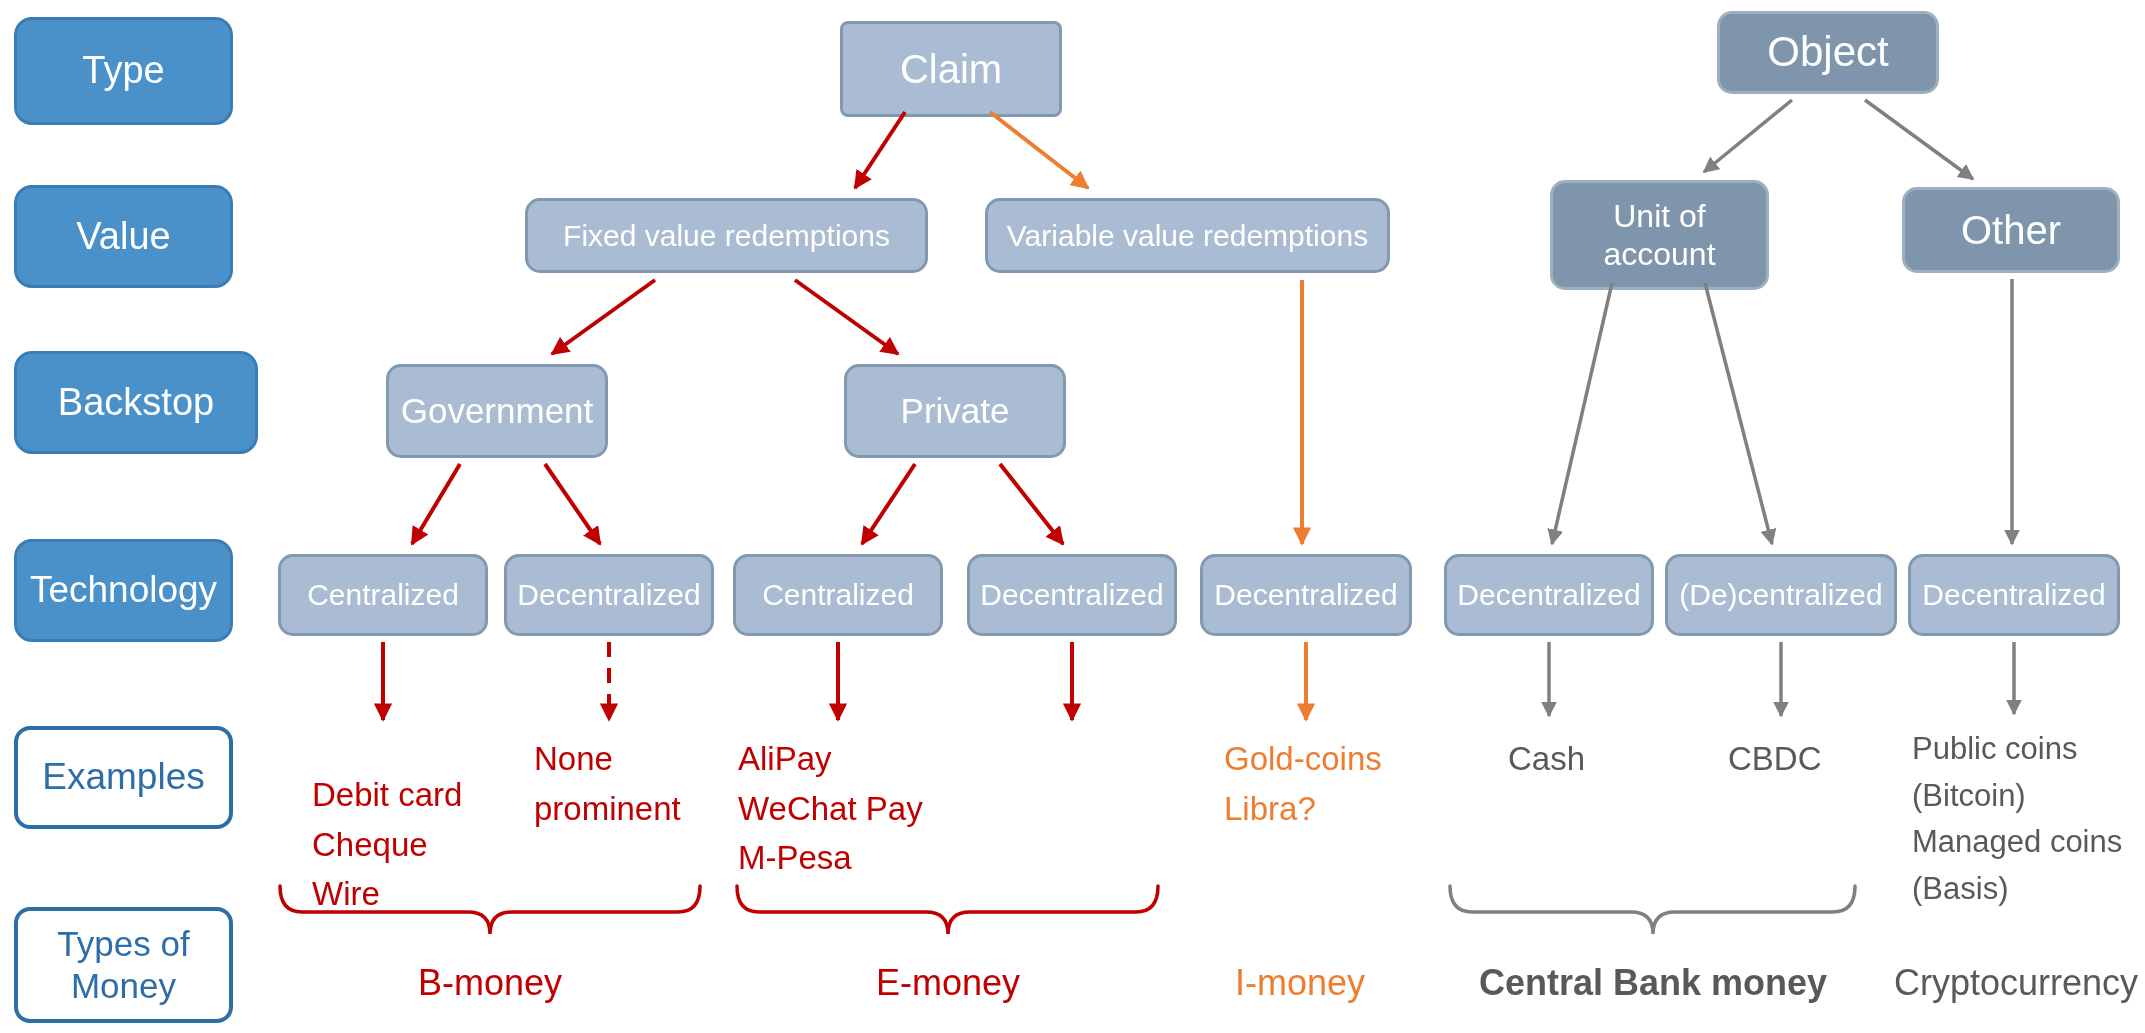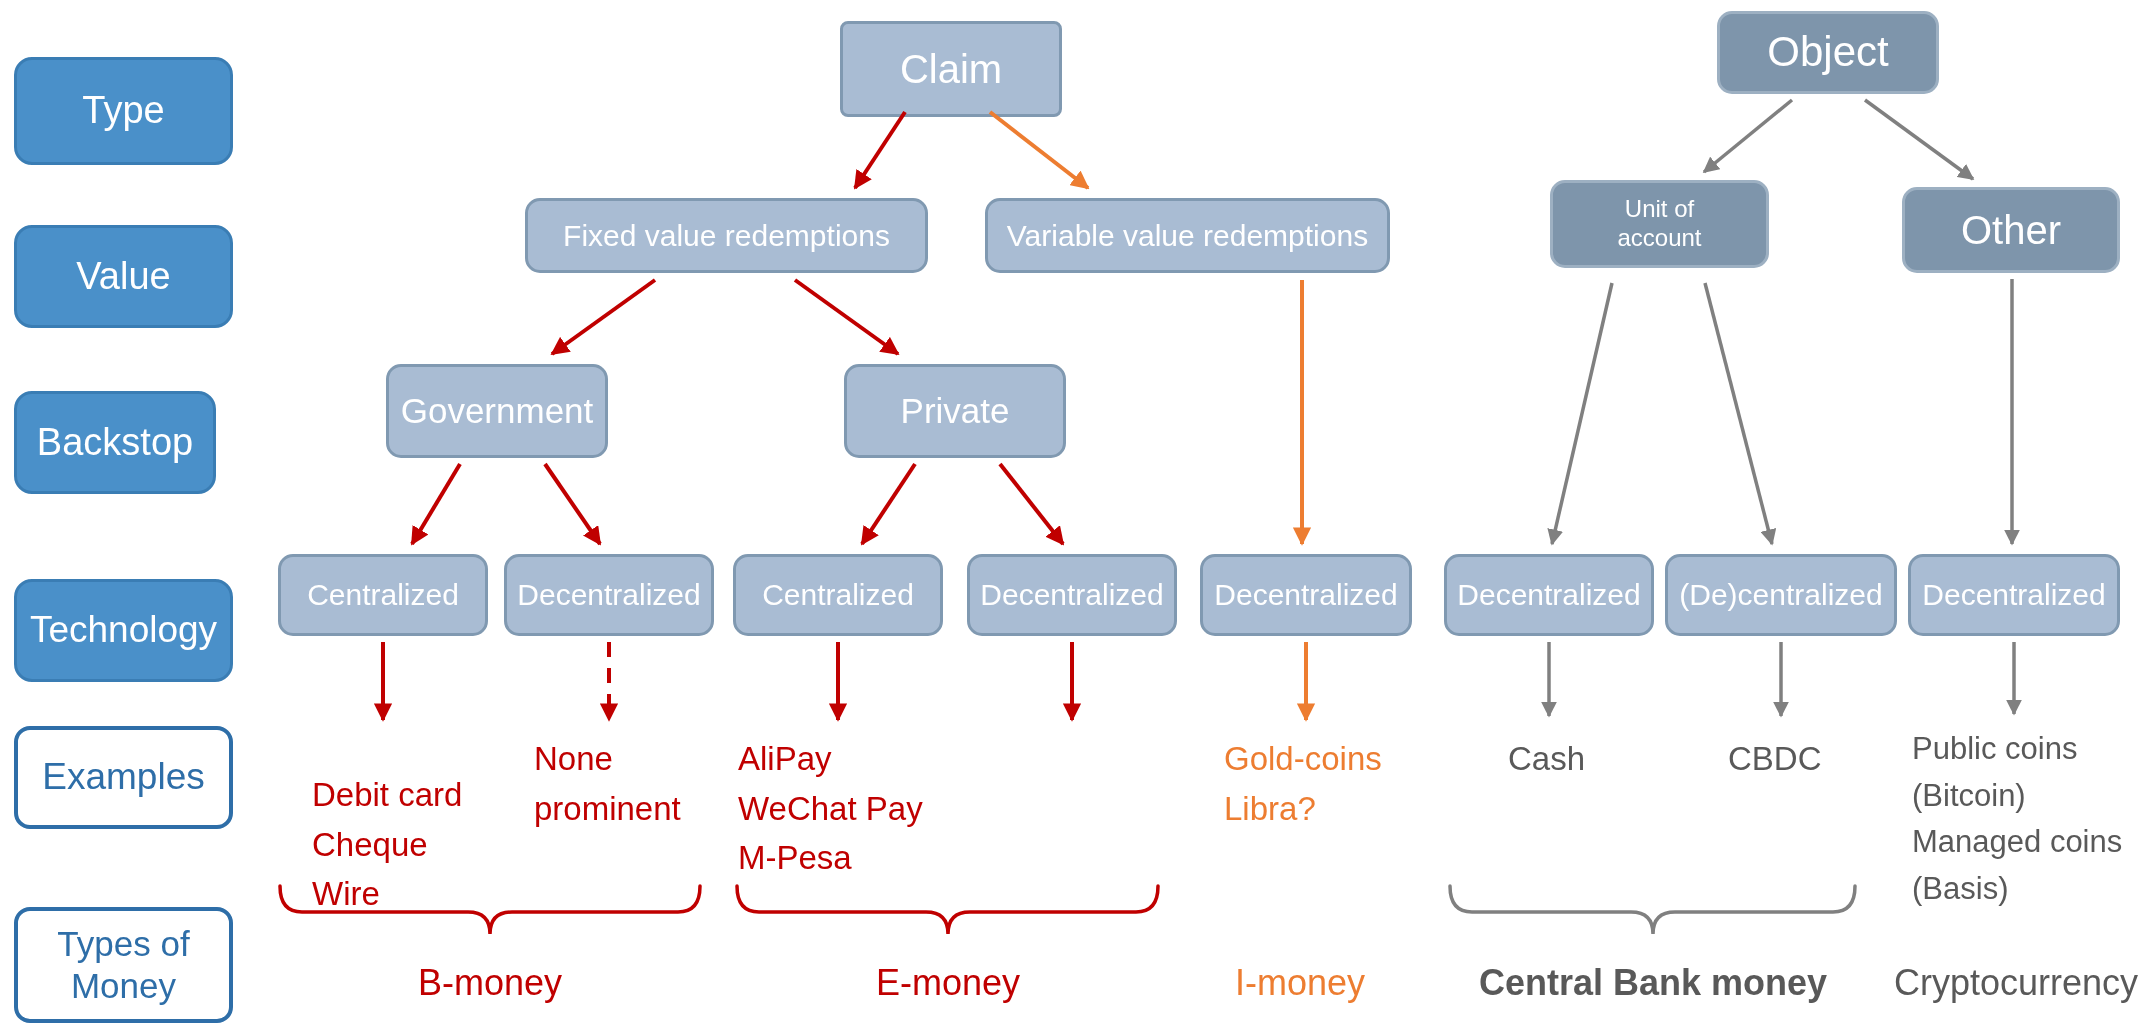--- a/index.html
+++ b/index.html
@@ -4,49 +4,49 @@
 <style>
   html,body { margin:0; padding:0; background:#ffffff; }
   .canvas {
     position:relative; width:2145px; height:1033px; background:#ffffff;
     font-family:"Liberation Sans", sans-serif; overflow:hidden;
   }
   .box {
     position:absolute; display:flex; align-items:center; justify-content:center;
     text-align:center; box-sizing:border-box; line-height:1.2;
   }
-  .sb-solid  { background:#4a90c9; border:3px solid #3a7db4; border-radius:18px; color:#ffffff;margin-top:40px; }
+  .sb-solid  { background:#4a90c9; border:3px solid #3a7db4; border-radius:18px; color:#ffffff; }
   .sb-outline{ background:#ffffff; border:4px solid #2e6ea8; border-radius:16px; color:#2e6ea8; }
   .node-light{ background:#a9bcd3; border:3px solid #8099b1; border-radius:15px; color:#ffffff; }
   .node-dark { background:#7e95ab; border:3px solid #9db0c2; border-radius:15px; color:#ffffff; }
   .ex { position:absolute; white-space:pre-line; line-height:1.5; font-size:33px; }
   .red    { color:#c00000; }
   .orange { color:#ed7d31; }
   .gray   { color:#595959; }
   .mt { position:absolute; transform:translateX(-50%); white-space:nowrap; font-size:36px; top:962px; }
   .overlay { position:absolute; left:0; top:0; pointer-events:none; }
 </style>
 </head>
 <body>
 
 <div class="canvas">
 
   <div class="box sb-solid" style="left:14px; top:17px; width:219px; height:108px; font-size:38px;">Type</div>
   <div class="box sb-solid" style="left:14px; top:185px; width:219px; height:103px; font-size:38px;">Value</div>
-  <div class="box sb-solid" style="left:14px; top:351px; width:202px; height:103px; font-size:38px;">Backstop</div>
+  <div class="box sb-solid" style="left:14px; top:351px; width:244px; height:103px; font-size:38px;">Backstop</div>
   <div class="box sb-solid" style="left:14px; top:539px; width:219px; height:103px; font-size:37px;">Technology</div>
   <div class="box sb-outline" style="left:14px; top:726px; width:219px; height:103px; font-size:37px;">Examples</div>
   <div class="box sb-outline" style="left:14px; top:907px; width:219px; height:116px; font-size:35px; padding:0 24px;">Types of Money</div>
 
   <div class="box node-light" style="left:840px; top:21px; width:222px; height:96px; font-size:40px;border-radius:8px;">Claim</div>
   <div class="box node-dark" style="left:1717px; top:11px; width:222px; height:83px; font-size:42px;">Object</div>
 
   <div class="box node-light" style="left:525px; top:198px; width:403px; height:75px; font-size:30px;">Fixed value redemptions</div>
   <div class="box node-light" style="left:985px; top:198px; width:405px; height:75px; font-size:30px;">Variable value redemptions</div>
-  <div class="box node-dark" style="left:1550px; top:180px; width:219px; height:88px; font-size:24px; padding:0 40px;">Unit of account</div>
+  <div class="box node-dark" style="left:1550px; top:180px; width:219px; height:110px; font-size:32px; padding:0 40px;">Unit of account</div>
   <div class="box node-dark" style="left:1902px; top:187px; width:218px; height:86px; font-size:40px;">Other</div>
 
   <div class="box node-light" style="left:386px; top:364px; width:222px; height:94px; font-size:35px;">Government</div>
   <div class="box node-light" style="left:844px; top:364px; width:222px; height:94px; font-size:35px;">Private</div>
 
   <div class="box node-light" style="left:278px; top:554px; width:210px; height:82px; font-size:30px;">Centralized</div>
   <div class="box node-light" style="left:504px; top:554px; width:210px; height:82px; font-size:30px;">Decentralized</div>
   <div class="box node-light" style="left:733px; top:554px; width:210px; height:82px; font-size:30px;">Centralized</div>
   <div class="box node-light" style="left:967px; top:554px; width:210px; height:82px; font-size:30px;">Decentralized</div>
   <div class="box node-light" style="left:1200px; top:554px; width:212px; height:82px; font-size:30px;">Decentralized</div>

